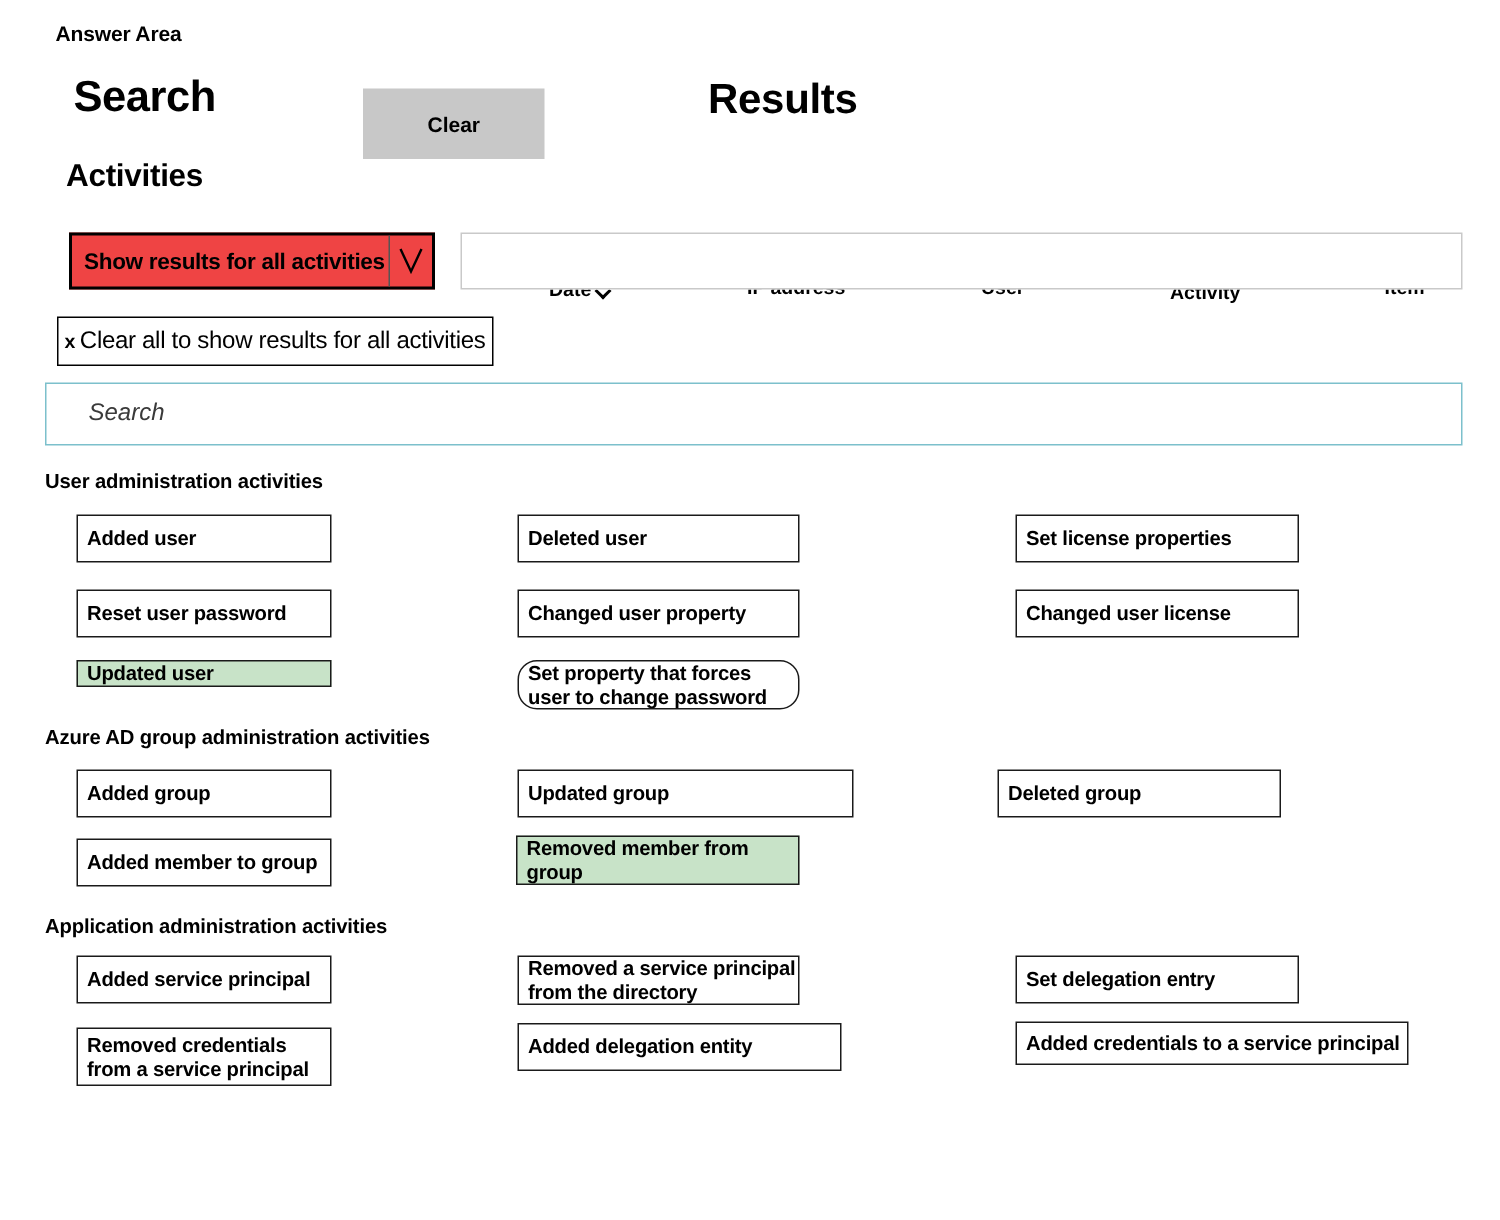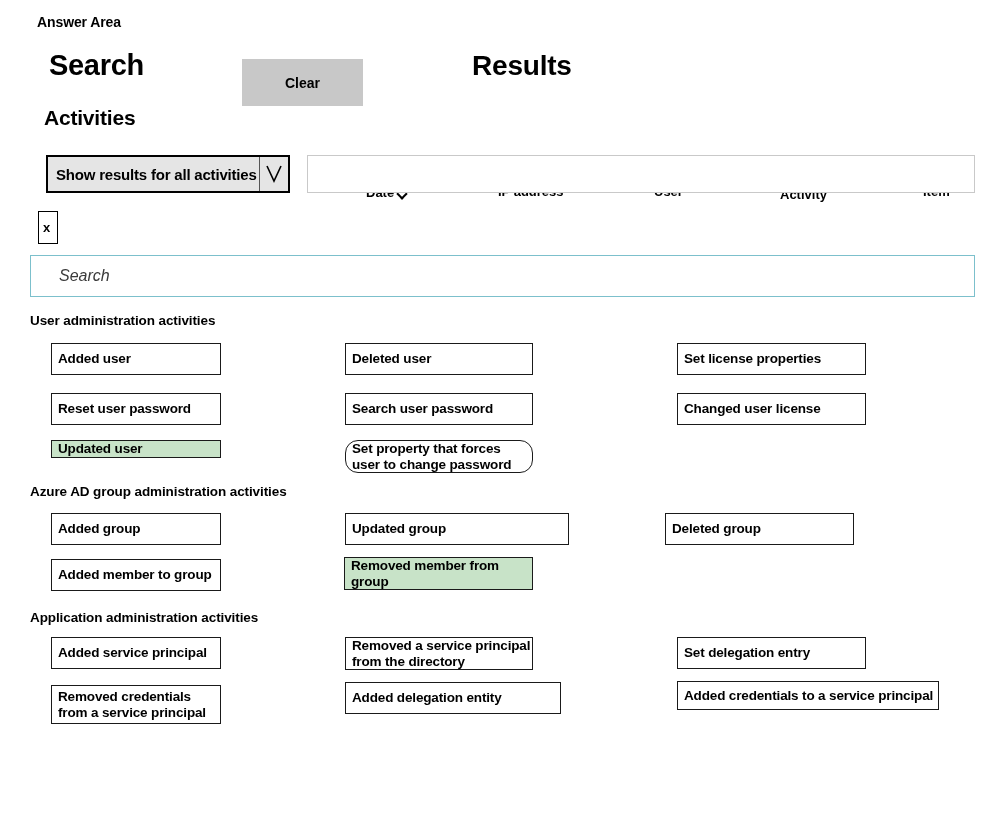--- a/index.html
+++ b/index.html
@@ -101,21 +101,21 @@
     width: 666px; height: 36px;
     border: 1px solid #c9c9c9;
     background: #fff;
   }
 
   
   #activities-dropdown {
     left: 46px; top: 155px;
     width: 240px; height: 34px;
     border: 2px solid #000;
-    background: #e5e5e5;
+    background: #ef4444;
     display: flex;
     align-items: stretch;
     cursor: pointer;
   }
   #activities-dropdown-value {
     flex: 1 1 auto;
     display: flex;
     align-items: center;
     padding-left: 8px;
     font-size: 15px;
@@ -233,34 +233,35 @@
   <div id="activities-dropdown-value">Show results for all activities</div>
   <div id="activities-dropdown-arrow">
     <svg width="20" height="22" viewBox="0 0 20 22" aria-hidden="true">
       <path d="M3 3 L10 18 L17 3" fill="none" stroke="#000" stroke-width="1.6"></path>
     </svg>
   </div>
 </div>
 
 <div class="abs" id="clear-all-chip">
   <span id="clear-all-x">x</span>
+  <span id="clear-all-text">Clear all to show results for all activities</span>
 </div>
 
 <input class="abs" id="search-input" type="text" placeholder="Search" style="">
 
 <div class="abs section-heading" id="sec-head-0">User administration activities</div>
 <div class="abs section-heading" id="sec-head-1">Azure AD group administration activities</div>
 <div class="abs section-heading" id="sec-head-2">Application administration activities</div>
 
 <div class="abs opt-box" style="left:51px;  top:343px; width:170px; height:32px;">Added user</div>
 <div class="abs opt-box" style="left:345px; top:343px; width:188px; height:32px;">Deleted user</div>
 <div class="abs opt-box" style="left:677px; top:343px; width:189px; height:32px;">Set license properties</div>
 
 <div class="abs opt-box" style="left:51px;  top:393px; width:170px; height:32px;">Reset user password</div>
-<div class="abs opt-box" style="left:345px; top:393px; width:188px; height:32px;">Search user password</div>
+<div class="abs opt-box" style="left:345px; top:393px; width:188px; height:32px;">Changed user property</div>
 <div class="abs opt-box" style="left:677px; top:393px; width:189px; height:32px;">Changed user license</div>
 
 <div class="abs opt-box selected" style="left:51px; top:440px; width:170px; height:18px;">Updated user</div>
 <div class="abs opt-box two-line" style="left:345px; top:440px; width:188px; height:33px;border-radius:13px;">Set property that forces user to change password</div>
 
 <div class="abs opt-box" style="left:51px;  top:513px; width:170px; height:32px;">Added group</div>
 <div class="abs opt-box" style="left:345px; top:513px; width:224px; height:32px;">Updated group</div>
 <div class="abs opt-box" style="left:665px; top:513px; width:189px; height:32px;">Deleted group</div>
 
 <div class="abs opt-box" style="left:51px;  top:559px; width:170px; height:32px;">Added member to group</div>

